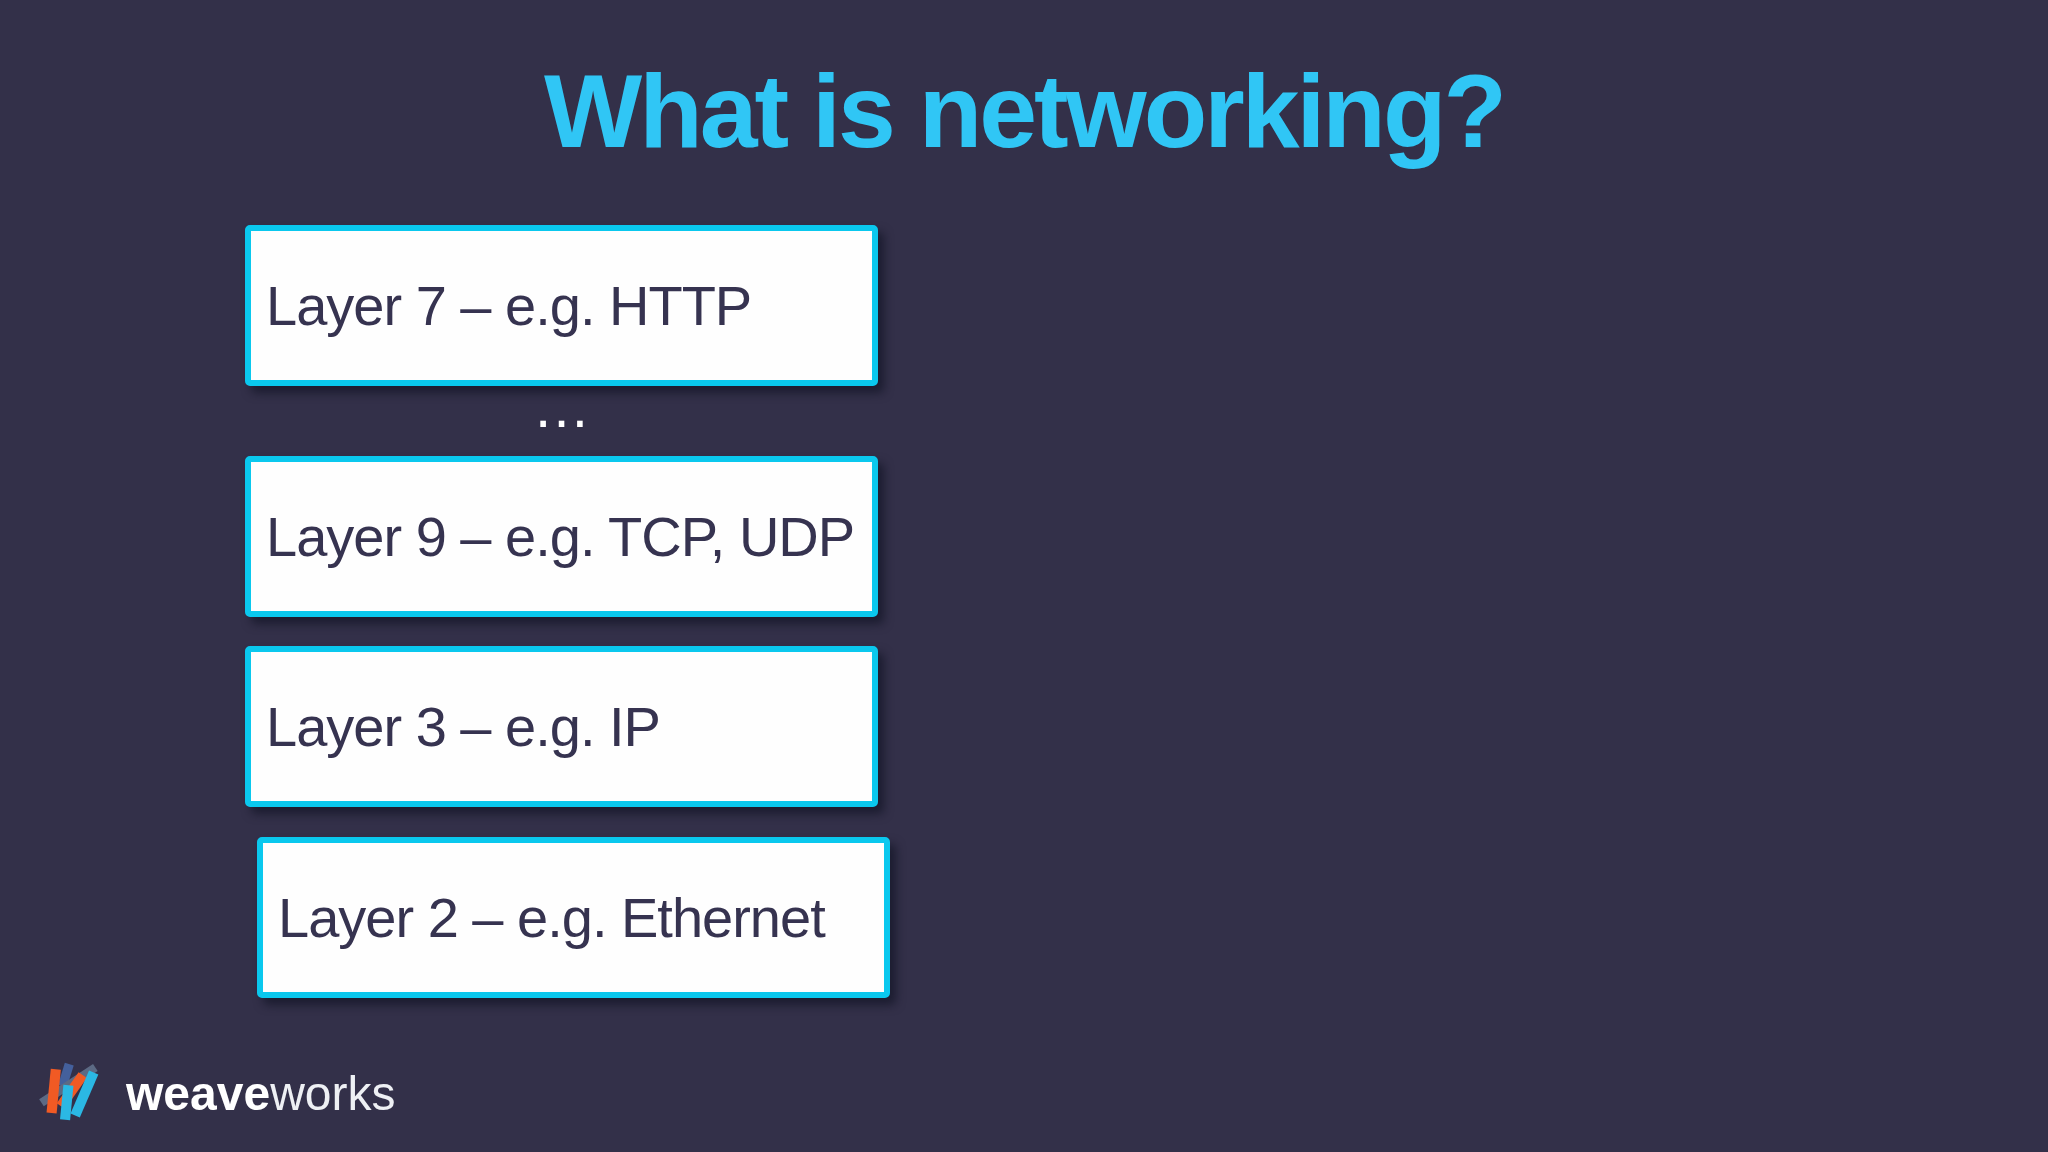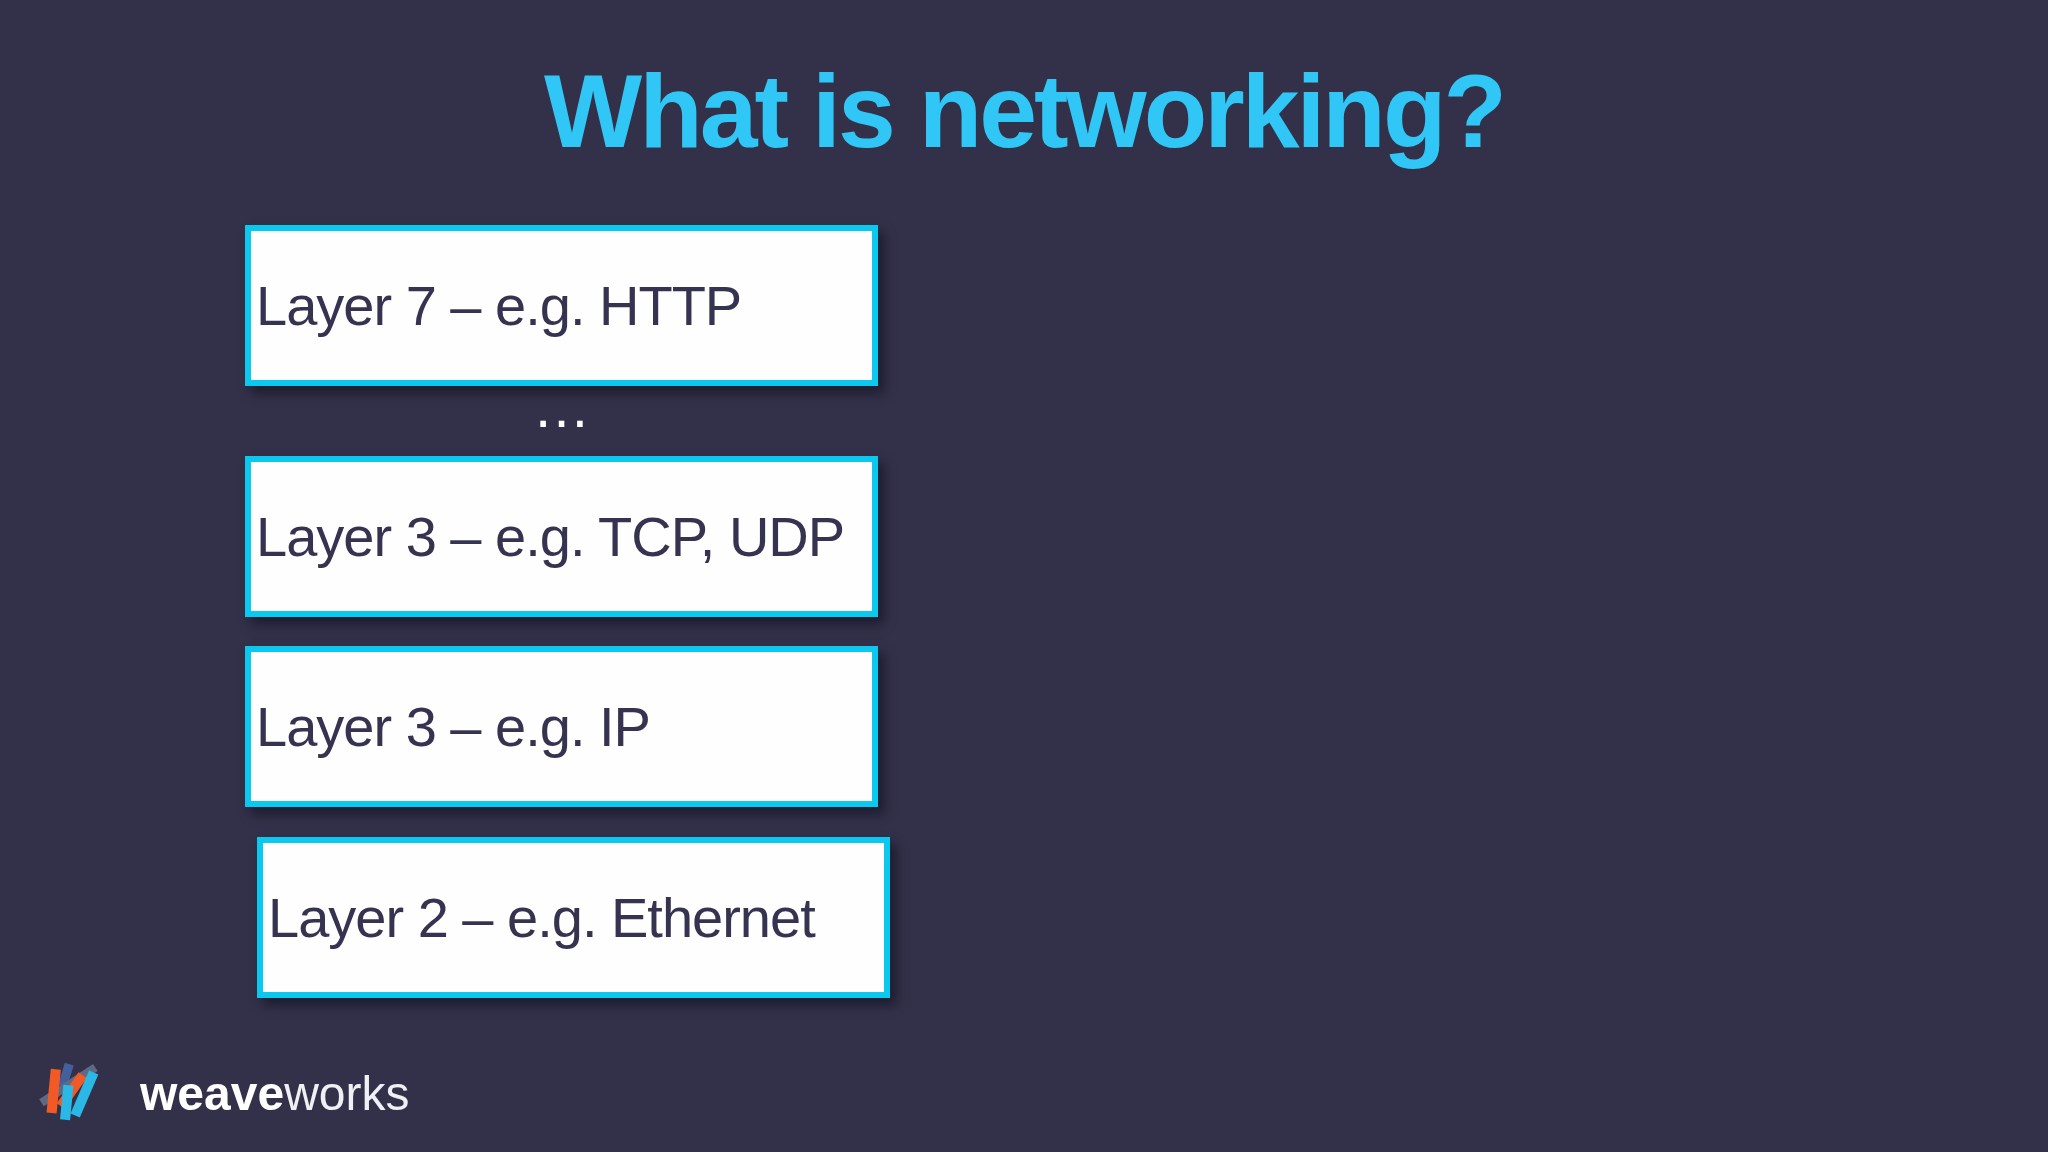--- a/index.html
+++ b/index.html
@@ -36,25 +36,25 @@
     height: 775px;
   }
   .layer-box {
     position: absolute;
     left: 0;
     width: 633px;
     height: 161px;
     box-sizing: border-box;
     background: var(--box-background, #fefefe);
     border: 6px solid var(--box-border, #0ac8ee);
-    border-radius: 0;
+    border-radius: 5px;
     box-shadow: 6px 7px 10px rgba(10, 12, 28, 0.55);
     display: flex;
     align-items: center;
-    padding-left: 5px;
+    padding-left: 15px;
   }
   .layer-box span {
     font-size: 56px;
     letter-spacing: -1px;
     color: var(--box-text, #363350);
     white-space: nowrap;
   }
   .pos-0 { top: 0; }
   .pos-1 { top: 231px; }
   .pos-2 { top: 421px; }
@@ -68,21 +68,21 @@
     font-size: 58px;
     line-height: 60px;
     color: var(--ellipsis-color, #ffffff);
   }
   .footer {
     position: absolute;
     left: 38px;
     top: 1054px;
     display: flex;
     align-items: center;
-    gap: 26px;
+    gap: 12px;
   }
   .logo-mark {
     width: 76px;
     height: 80px;
     flex: 0 0 auto;
   }
   .brand {
     font-size: 48px;
     line-height: 1;
     color: var(--brand-text, #ffffff);
@@ -100,21 +100,21 @@
 
   <div class="stack">
 
     <div class="layer-box pos-0">
       <span>Layer 7 – e.g. HTTP</span>
     </div>
 
     <div class="dots">…</div>
 
     <div class="layer-box pos-1">
-      <span>Layer 3 – e.g. TCP, UDP</span>
+      <span>Layer 9 – e.g. TCP, UDP</span>
     </div>
 
     <div class="layer-box pos-2">
       <span>Layer 3 – e.g. IP</span>
     </div>
 
     <div class="layer-box pos-3">
       <span>Layer 2 – e.g. Ethernet</span>
     </div>
 

